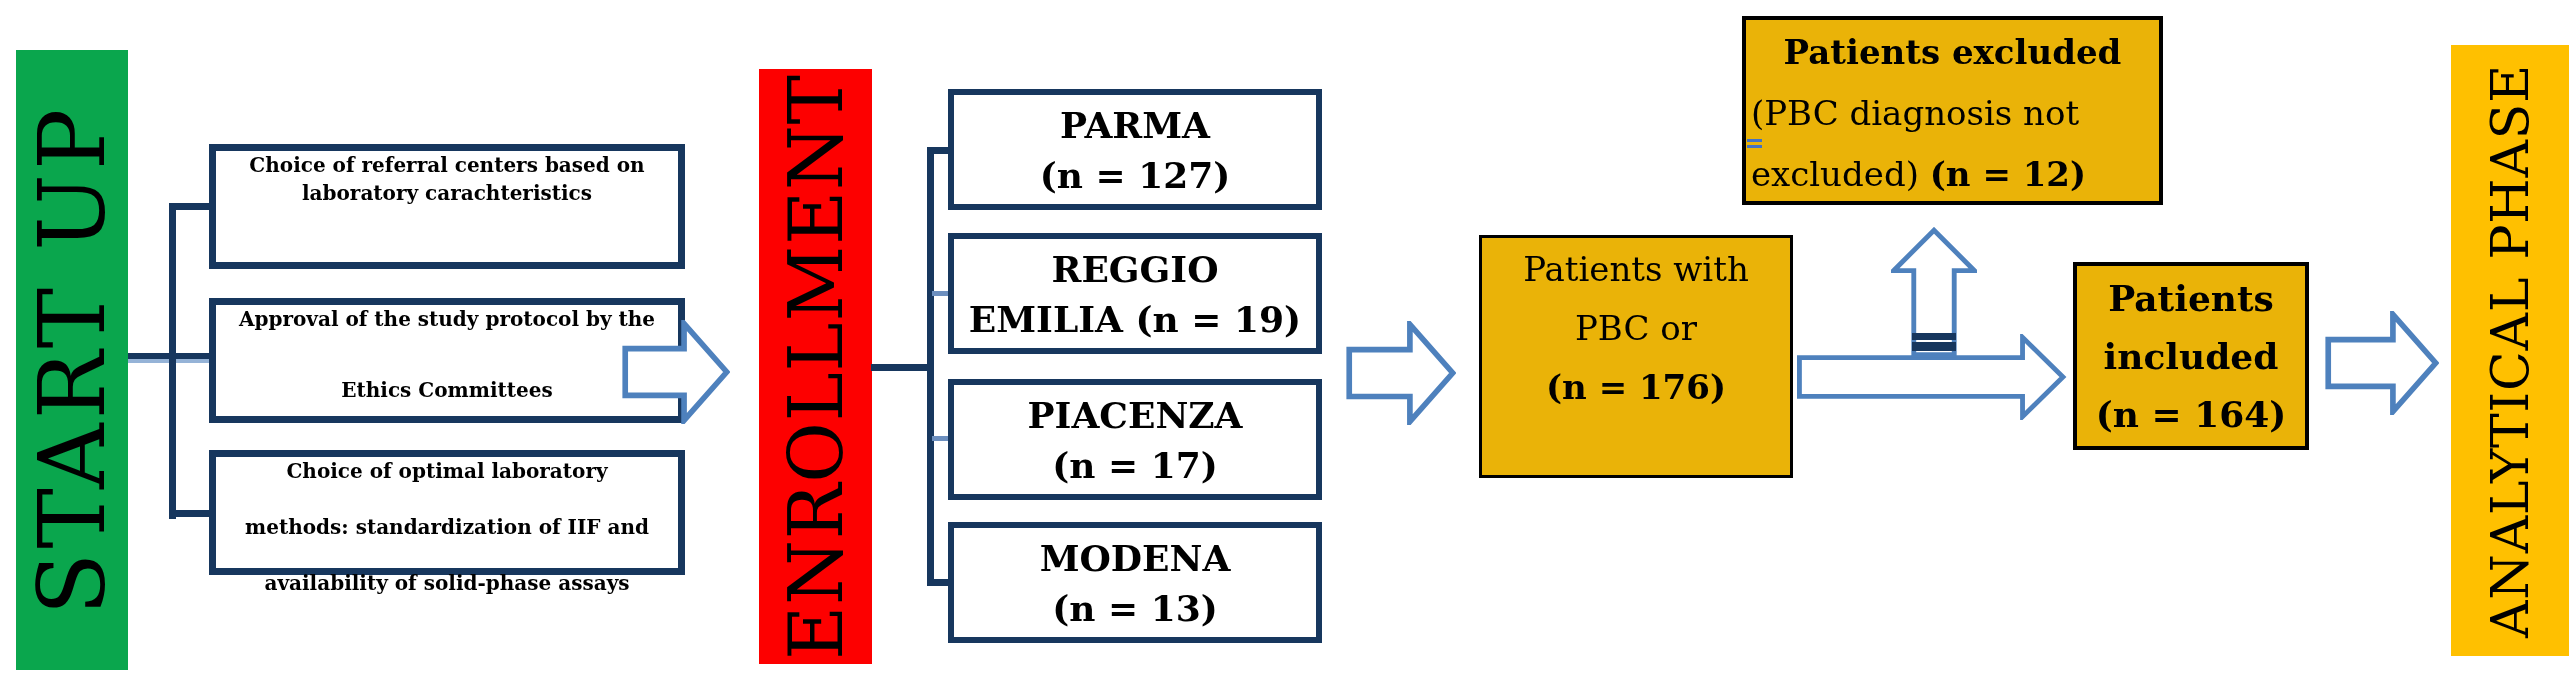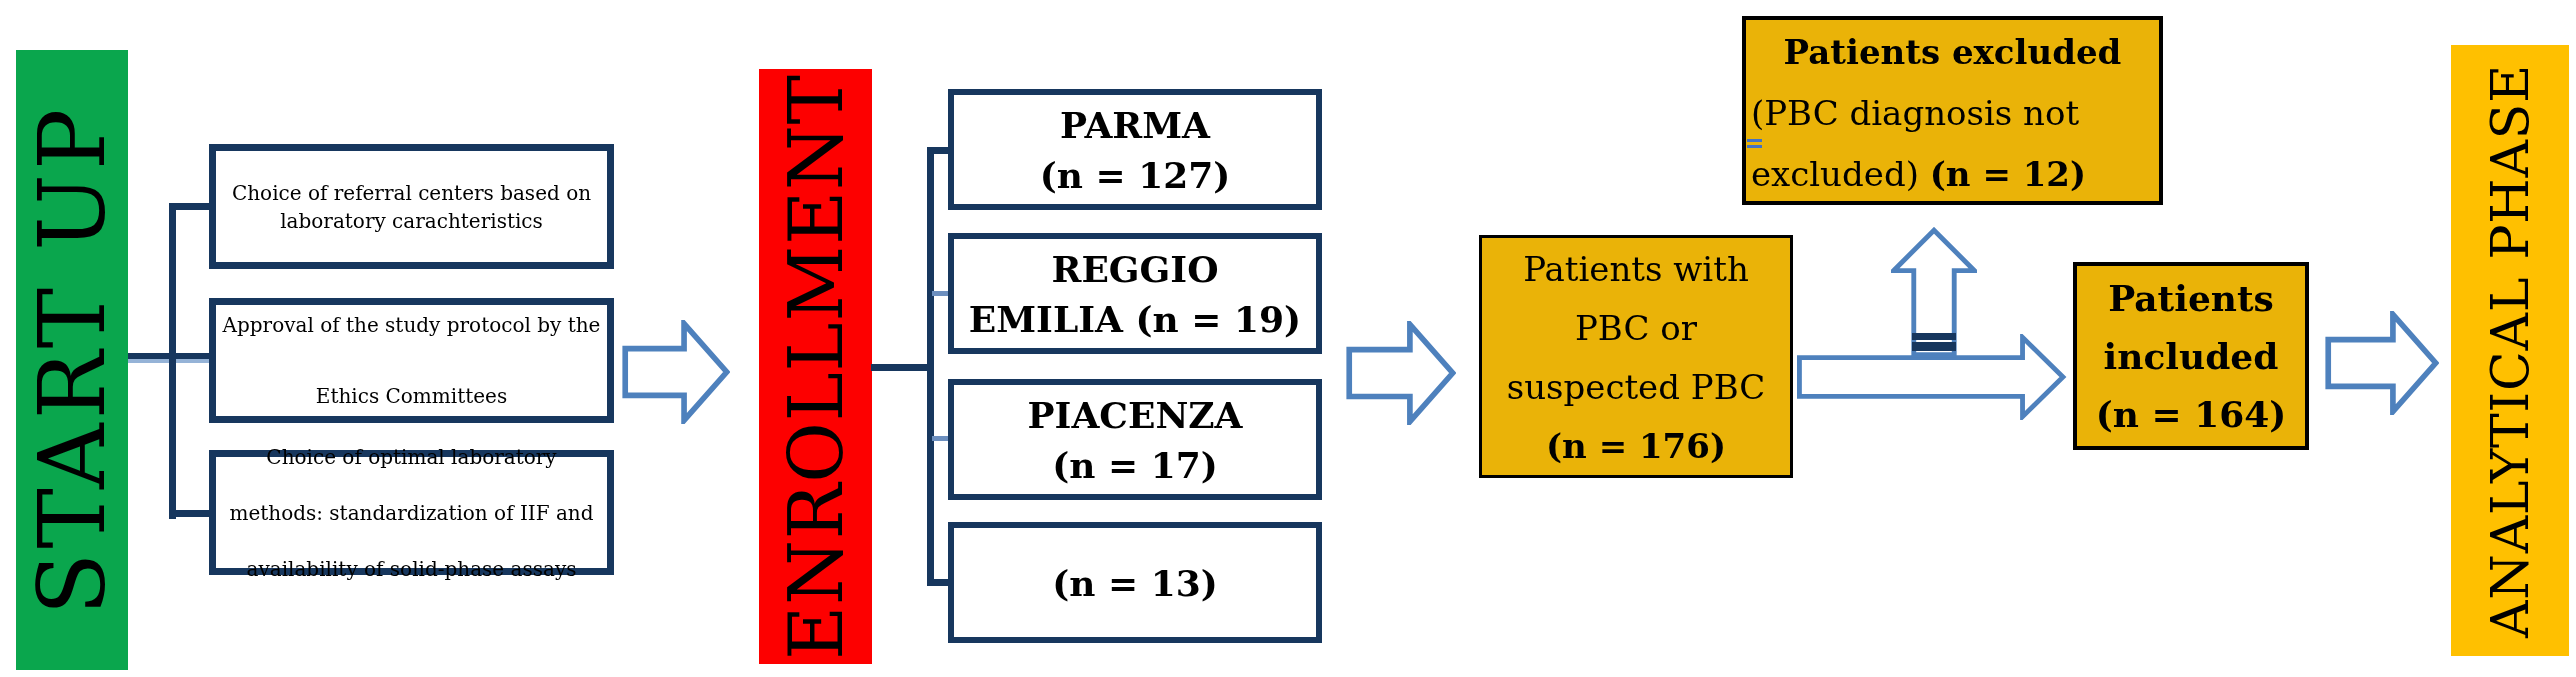--- a/index.html
+++ b/index.html
@@ -23,24 +23,24 @@
   .banner-red{left:759px;top:69px;width:113px;height:595px;background:#fd0000;}
   .banner-red .vlabel{font-size:74px;letter-spacing:0.8px;}
   .banner-orange{left:2451px;top:45px;width:118px;height:611px;background:#ffc000;}
   .banner-orange .vlabel{font-size:52px;letter-spacing:0.8px;}
   
   .line{position:absolute;background:#17375e;}
   .line-light{position:absolute;background:#95b3d7;}
   .line-steel{position:absolute;background:#6c8fbf;}
   
   .task-box{
-    position:absolute;left:209px;width:405px;
+    position:absolute;left:209px;width:476px;
     border:7.3px solid #17375e;background:#fff;box-sizing:border-box;
-    display:flex;flex-direction:column;justify-content:center;align-items:center;
-    font-weight:normal;font-size:20px;line-height:28px;text-align:center;
+    display:flex;flex-direction:column;justify-content:flex-start;align-items:center;
+    font-weight:bold;font-size:20px;line-height:28px;text-align:center;
   }
   .task-box .tline{white-space:nowrap;}
   .center-box{
     position:absolute;left:948px;width:374px;height:121px;
     border:6.5px solid #17375e;background:#fff;box-sizing:border-box;
     display:flex;flex-direction:column;justify-content:center;align-items:center;
     font-weight:bold;font-size:36px;line-height:50px;text-align:center;
   }
   .plain-box{
     position:absolute;background:#eab308;box-sizing:border-box;
@@ -119,31 +119,31 @@
   </div>
   <div class="center-box" style="top:233px;">
     <div>REGGIO</div>
     <div class="nowrap">EMILIA (n = 19)</div>
   </div>
   <div class="center-box" style="top:379px;">
     <div>PIACENZA</div>
     <div>(n = 17)</div>
   </div>
   <div class="center-box" style="top:522px;">
+    <div>MODENA</div>
     <div>(n = 13)</div>
   </div>
 
   <svg class="arrow-svg" style="left:1346px;top:321px;" width="110" height="104" viewBox="0 0 136 128">
     <polygon points="4,35 79,35 79,4 132,64 79,124 79,93 4,93" fill="#ffffff" stroke="#4e81bd" stroke-width="7" stroke-linejoin="miter"></polygon>
   </svg>
 
   <div class="plain-box pool-box">
     <div>Patients with</div>
     <div>PBC or</div>
-    <div>suspected PBC</div>
     <div class="bold">(n = 176)</div>
   </div>
 
   <svg class="arrow-svg" style="left:1797px;top:334px;" width="270" height="86" viewBox="0 0 334 106">
     <polygon points="3,29 279,29 279,4 329,53 279,102 279,77 3,77" fill="#ffffff" stroke="#4e81bd" stroke-width="6" stroke-linejoin="miter"></polygon>
   </svg>
 
   <svg class="arrow-svg" style="left:1891px;top:227px;" width="86" height="131" viewBox="0 0 106 162">
     <polygon points="28,158 28,54 3,54 53,4 103,54 78,54 78,158" fill="#ffffff" stroke="#4e81bd" stroke-width="6" stroke-linejoin="miter"></polygon>
   </svg>

